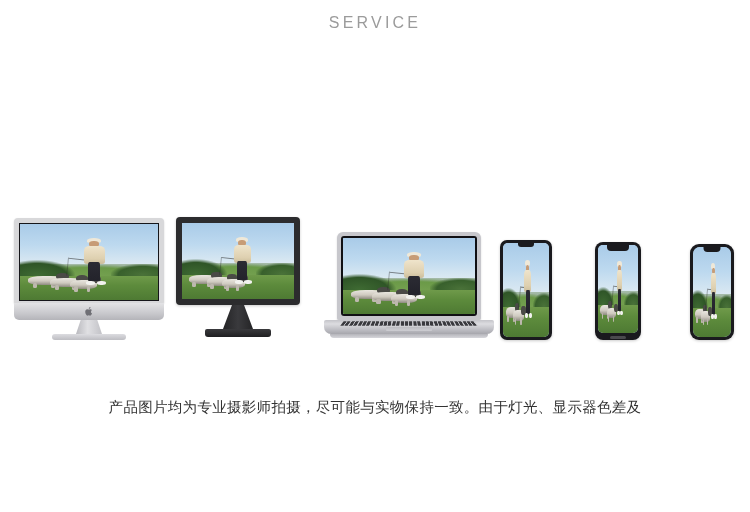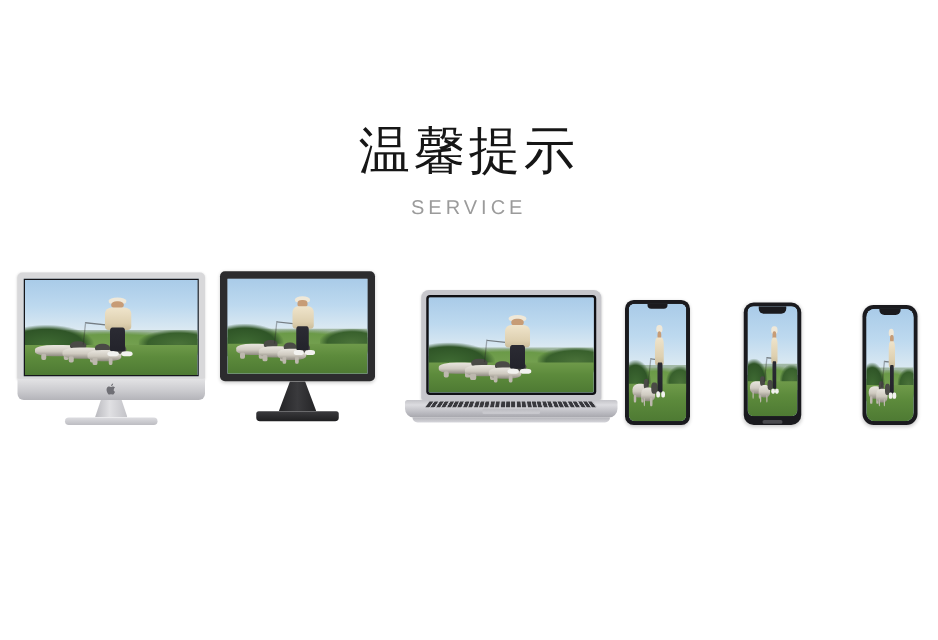--- a/index.html
+++ b/index.html
@@ -408,21 +408,20 @@
     line-height: 30px;
     color: #333333;
     letter-spacing: 0.3px;
     font-family: "DejaVu Sans", "Liberation Sans", sans-serif;
   }
 </style>
 </head>
 <body>
 
 <div class="header">
-  <h1 class="page-title">温馨提示</h1>
   <div class="page-subtitle">SERVICE</div>
 </div>
 
 <div class="devices">
 
   <div class="device" id="device-imac">
     <div class="imac-screen">
       <div class="photo">
         <div class="sky"></div>
         <div class="far-trees"></div>
@@ -659,13 +658,14 @@
             <span class="p-shoe right"></span>
         </div>
       </div>
       <div class="notch"></div>
     </div>
   </div>
 
 </div>
 
 <div class="note">
+  <p>产品图片均为专业摄影师拍摄，尽可能与实物保持一致。由于灯光、显示器色差及</p>
 </div>
 
 </body></html>

